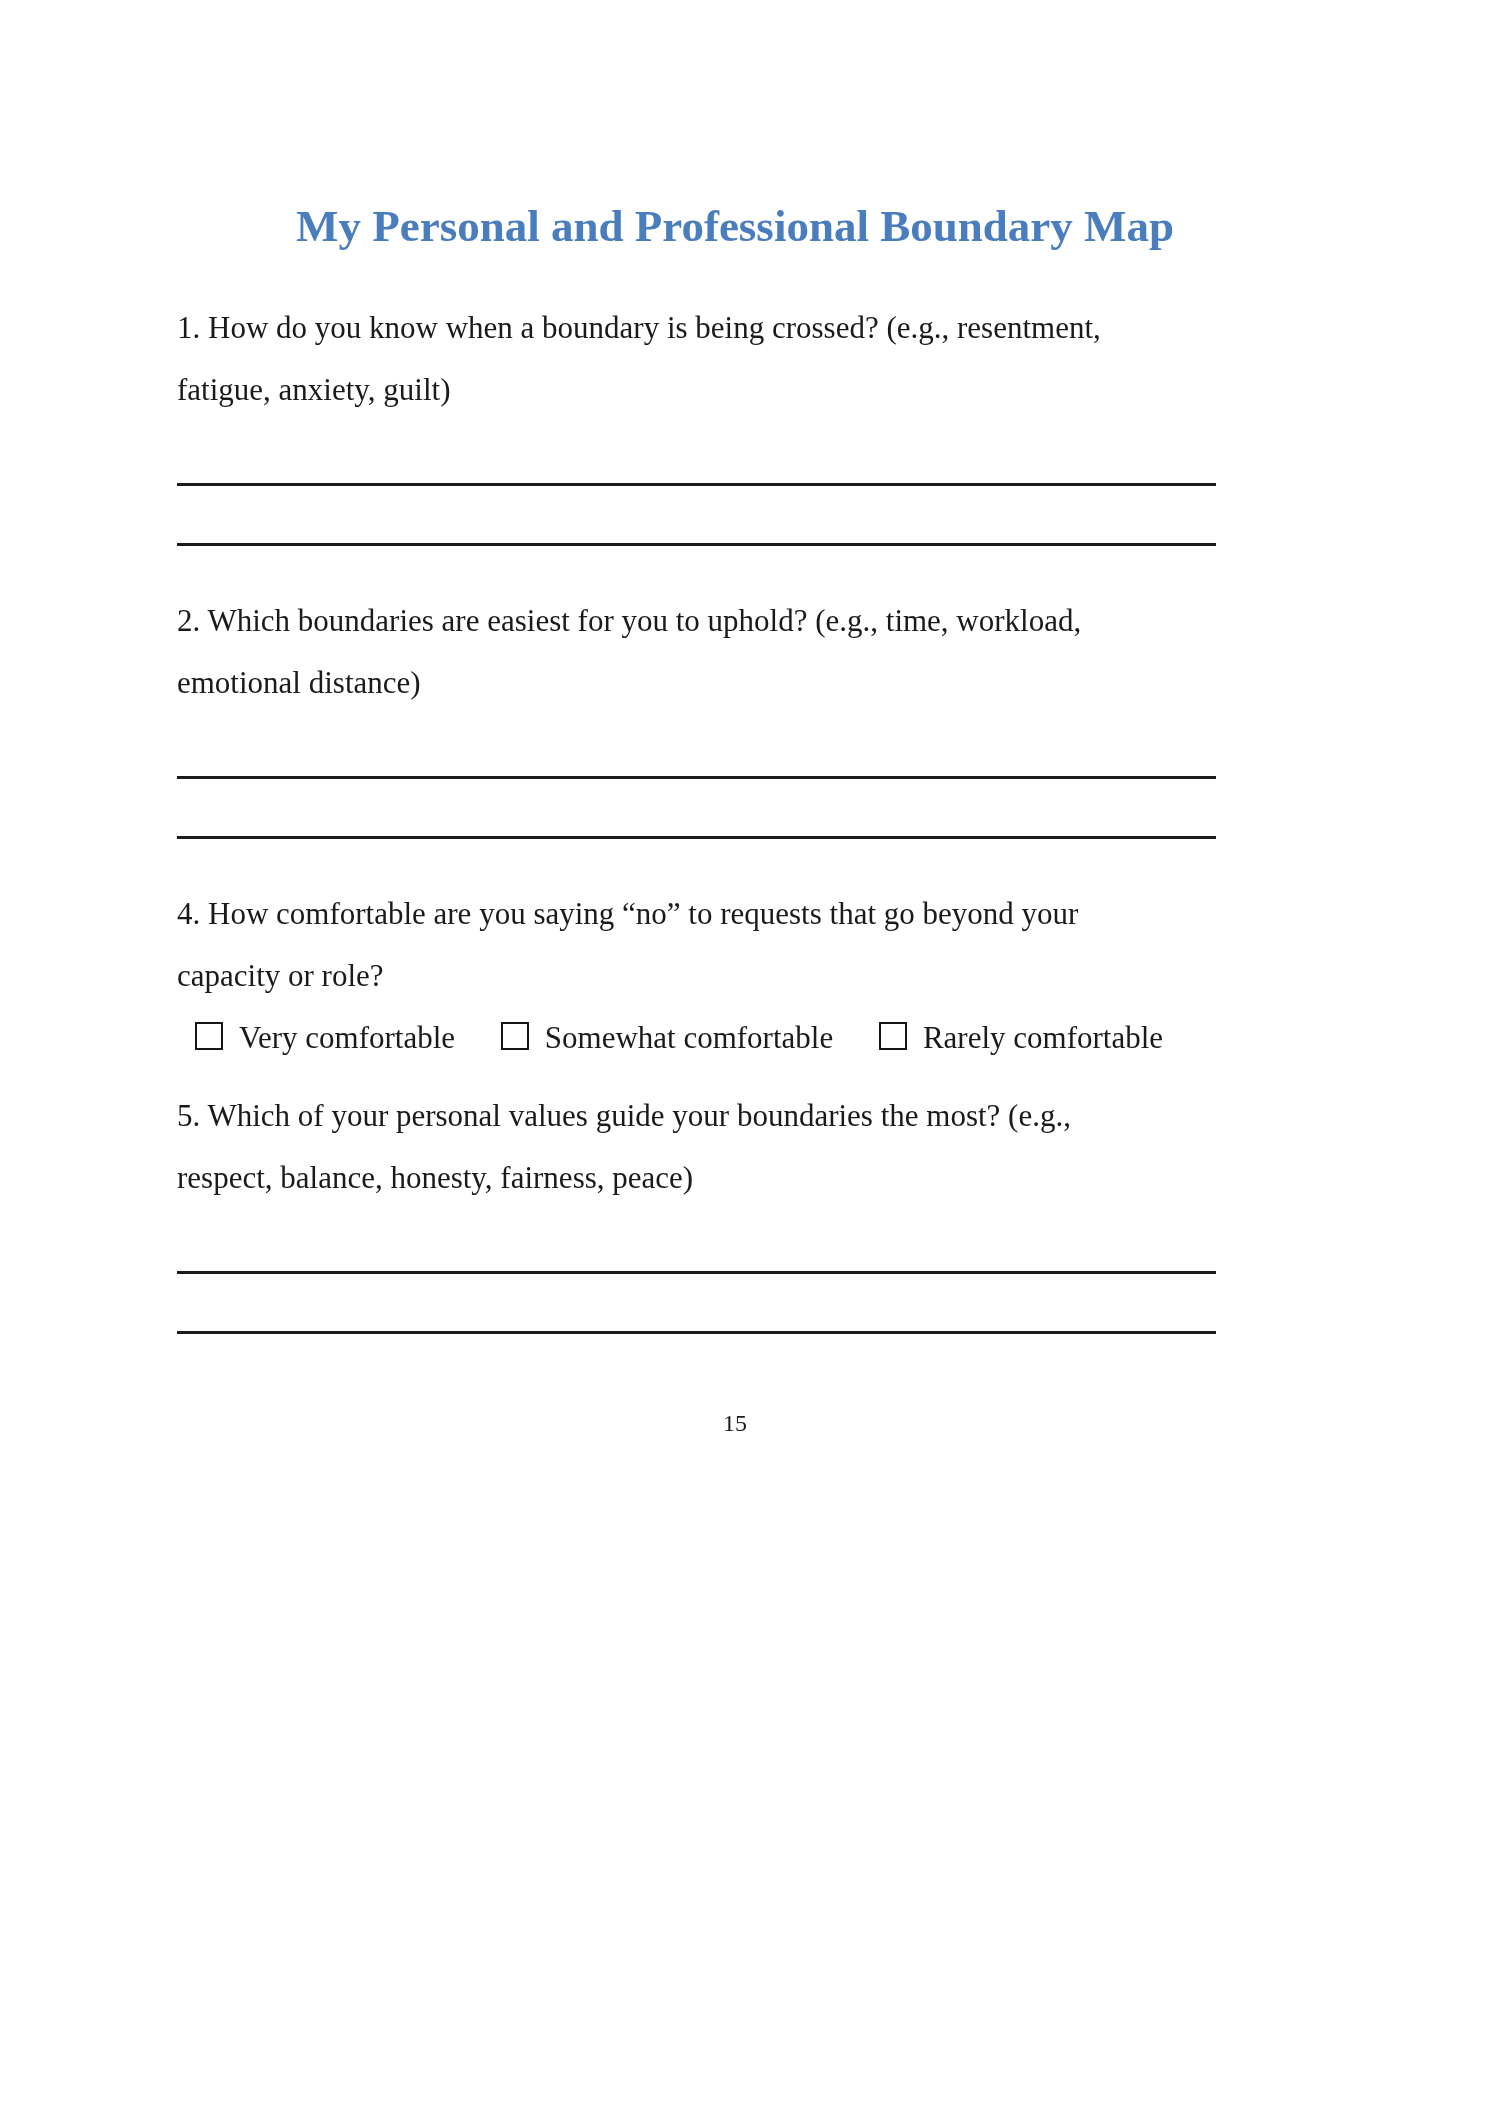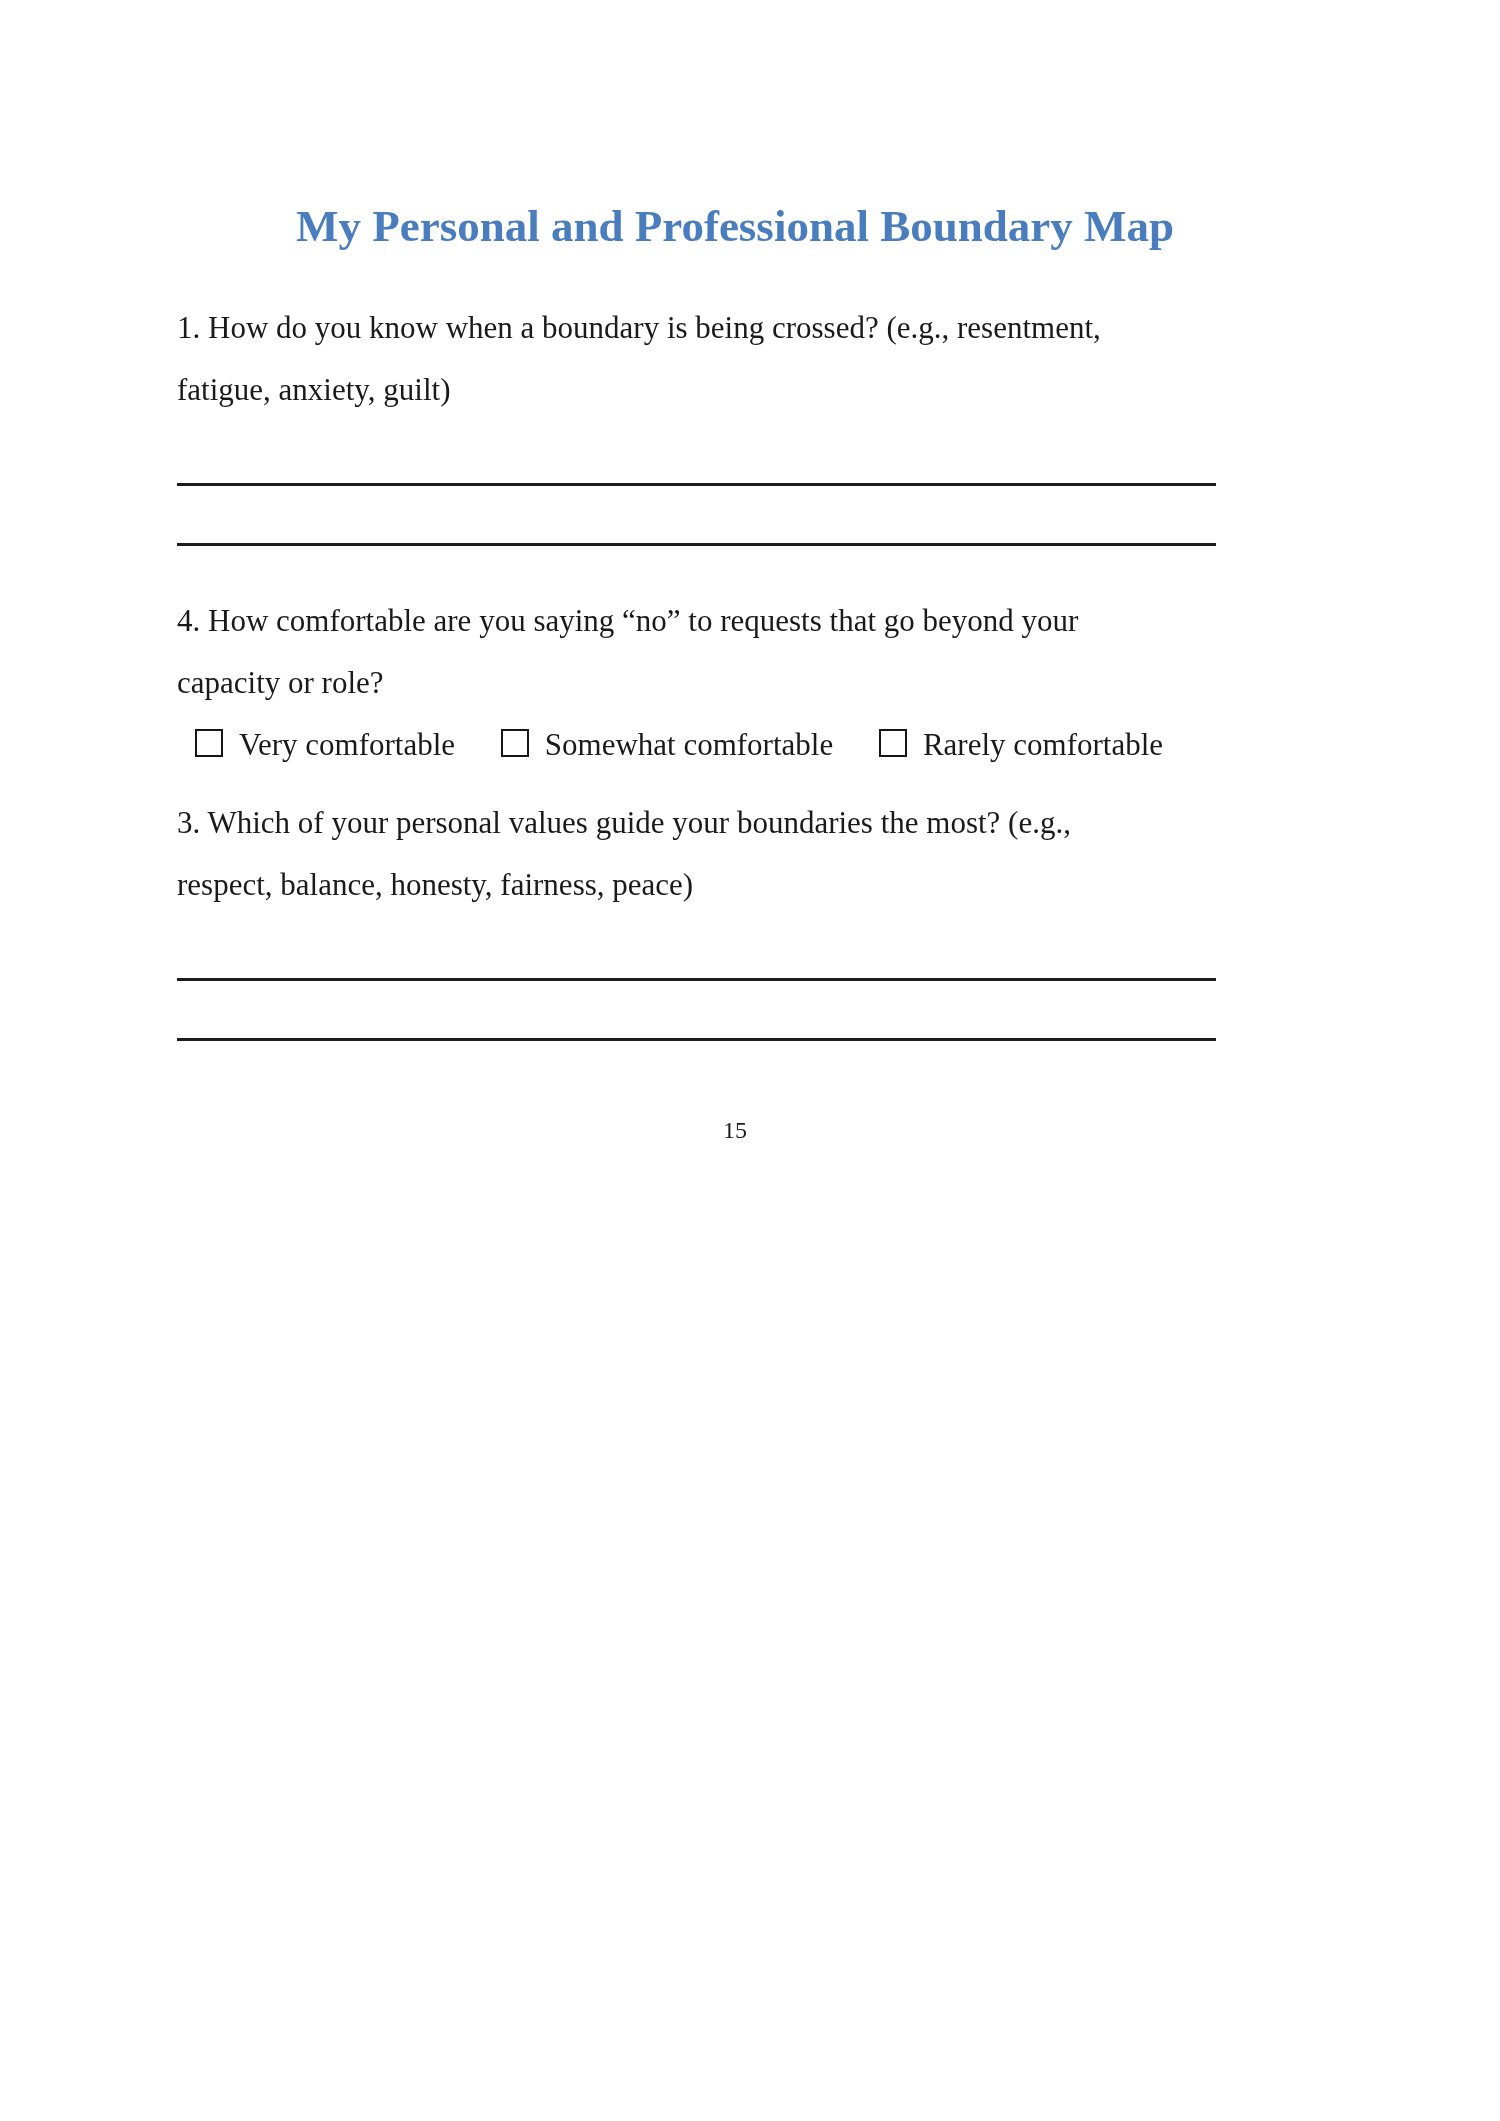--- a/index.html
+++ b/index.html
@@ -92,37 +92,47 @@
     <div class="question-text">
       <div class="qline">1. How do you know when a boundary is being crossed? (e.g., resentment,</div>
       <div class="qline">fatigue, anxiety, guilt)</div>
     </div>
     <div class="answer-lines">
       <div class="answer-line first"></div>
       <div class="answer-line second"></div>
     </div>
   </section>
 
+  <section class="question-block with-lines">
+    <div class="question-text">
+      <div class="qline">2. Which boundaries are easiest for you to uphold? (e.g., time, workload,</div>
+      <div class="qline">emotional distance)</div>
+    </div>
+    <div class="answer-lines">
+      <div class="answer-line first"></div>
+      <div class="answer-line second"></div>
+    </div>
+  </section>
 
 
   <section class="question-block with-options">
     <div class="question-text">
       <div class="qline">4. How comfortable are you saying “no” to requests that go beyond your</div>
       <div class="qline">capacity or role?</div>
       <div class="options-row">
         <span class="option"><span class="checkbox"></span><span>Very comfortable</span></span>
         <span class="option"><span class="checkbox"></span><span>Somewhat comfortable</span></span>
         <span class="option"><span class="checkbox"></span><span>Rarely comfortable</span></span>
       </div>
     </div>
   </section>
 
   <section class="question-block with-lines">
     <div class="question-text">
-      <div class="qline">3. Which of your personal values guide your boundaries the most? (e.g.,</div>
+      <div class="qline">5. Which of your personal values guide your boundaries the most? (e.g.,</div>
       <div class="qline">respect, balance, honesty, fairness, peace)</div>
     </div>
     <div class="answer-lines">
       <div class="answer-line first"></div>
       <div class="answer-line second"></div>
     </div>
   </section>
 
 
   <div class="page-number">15</div>

